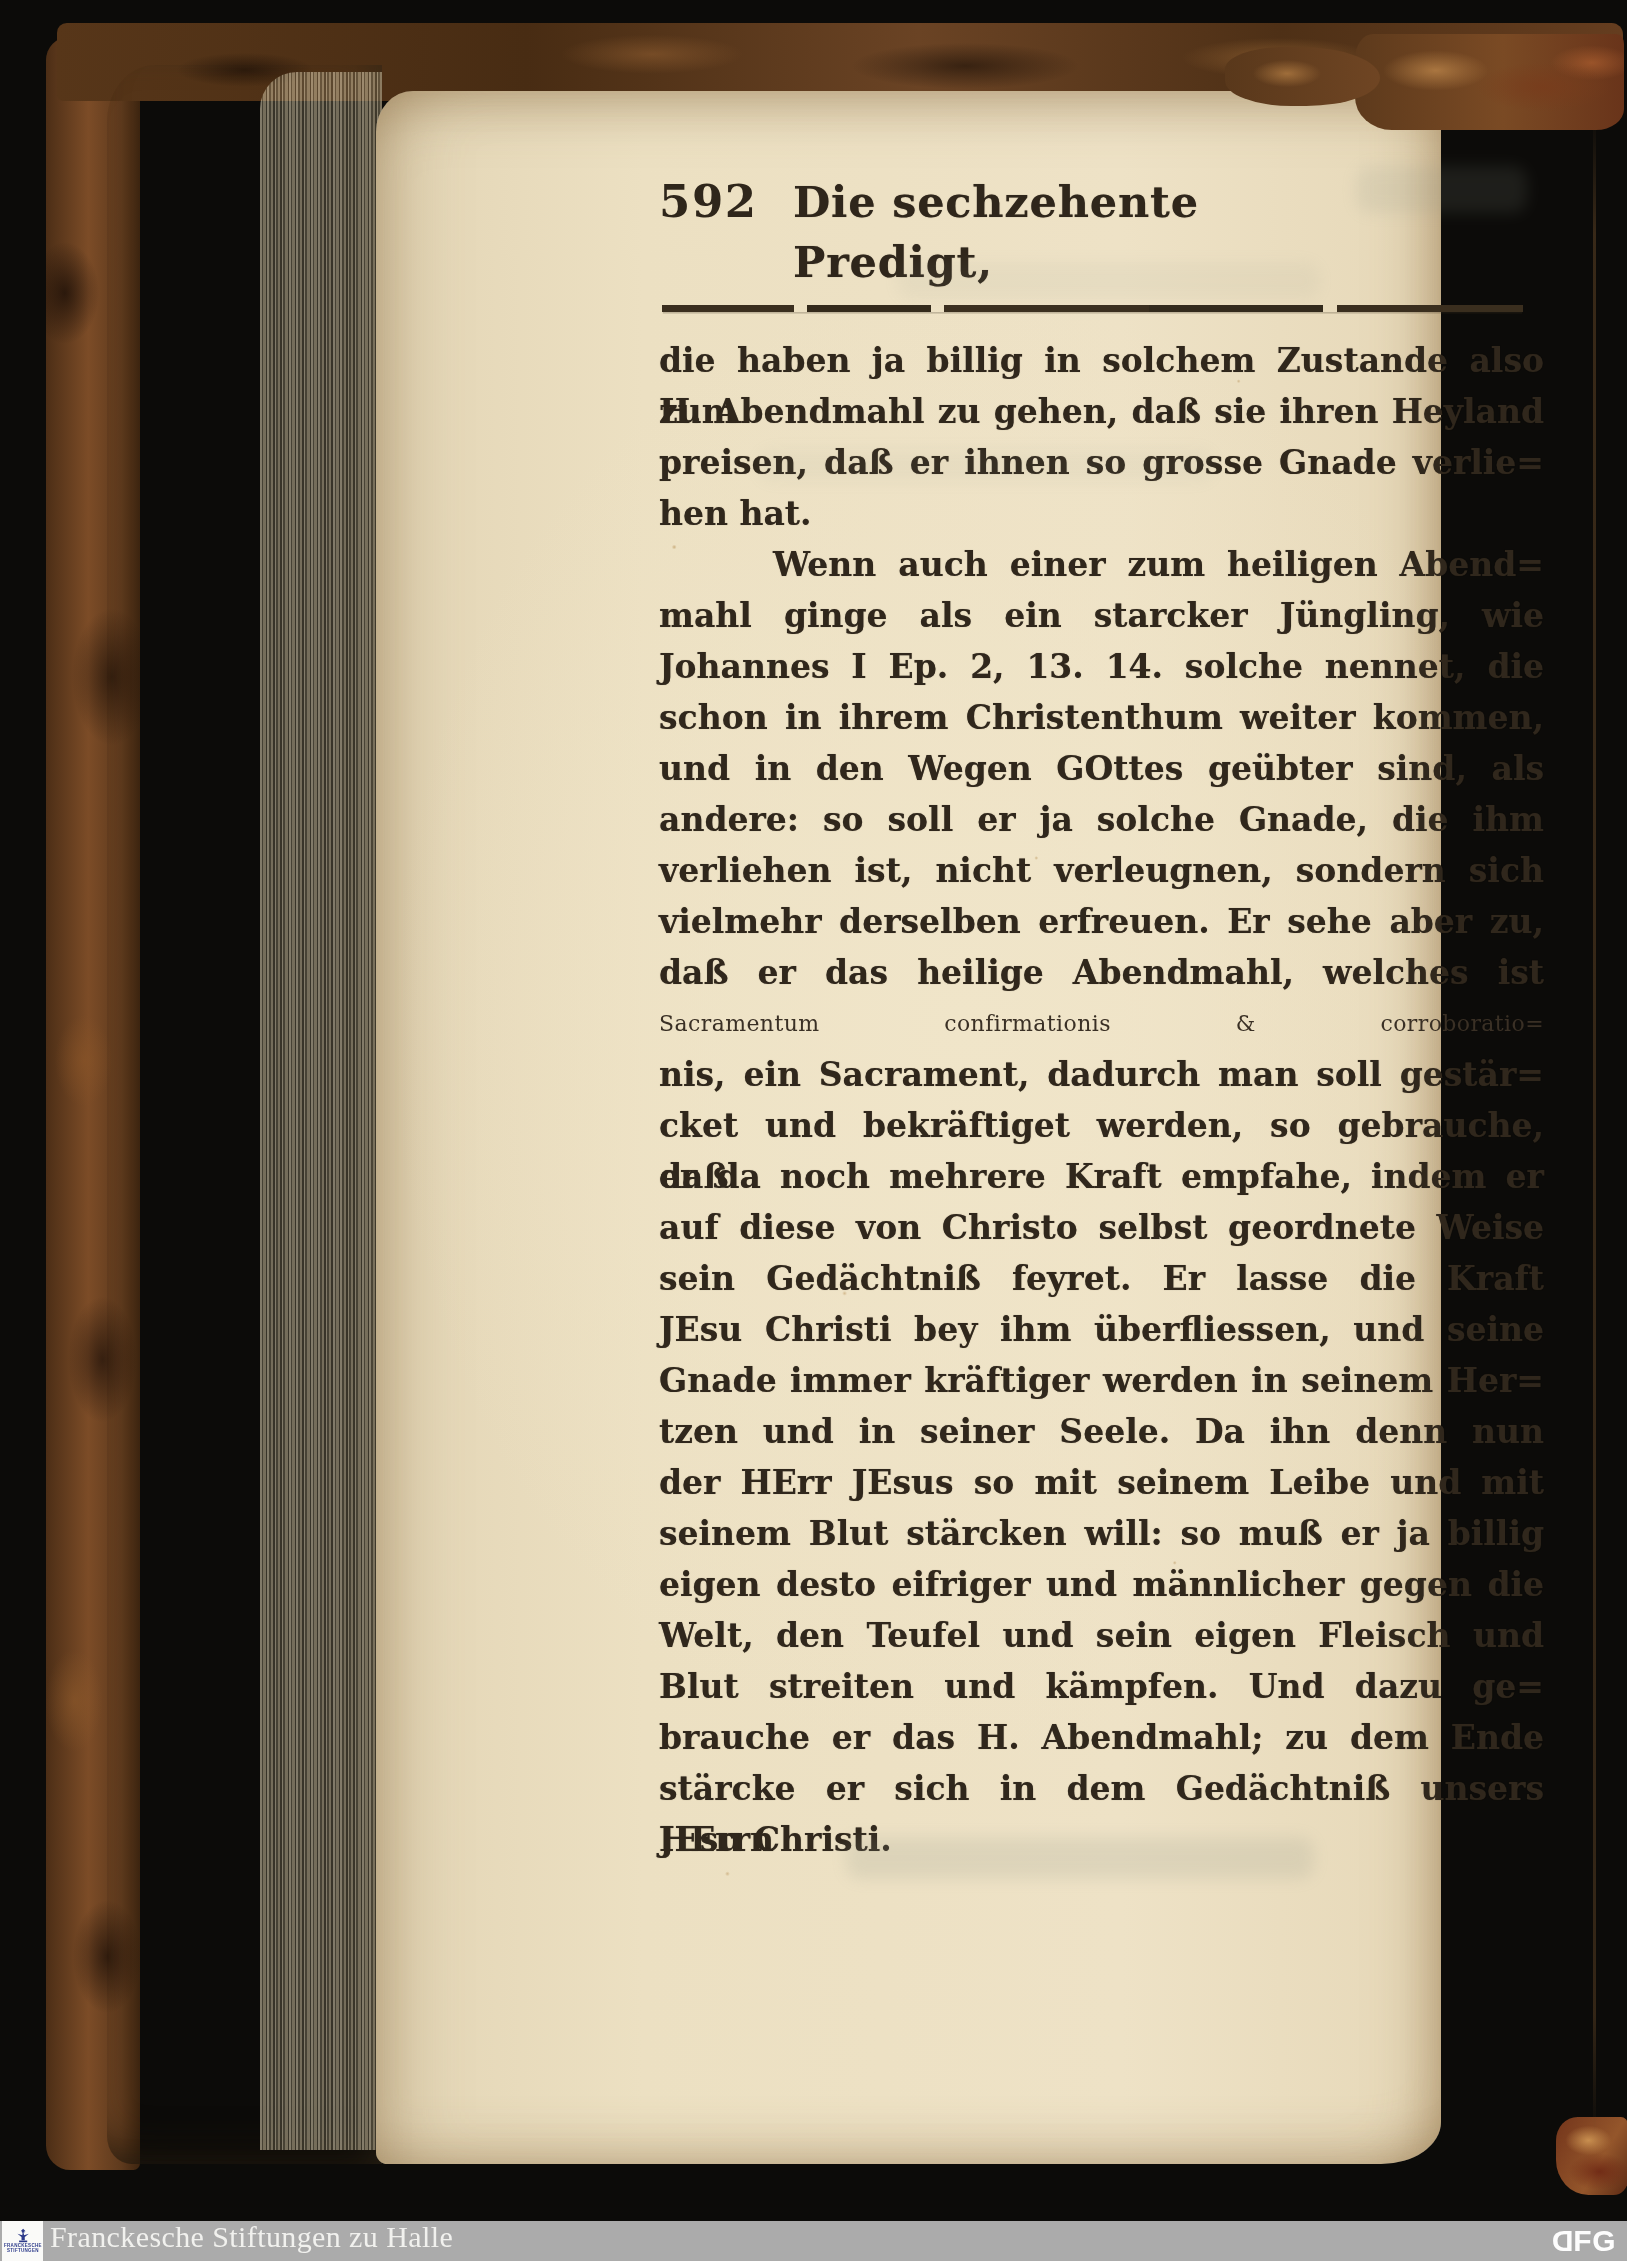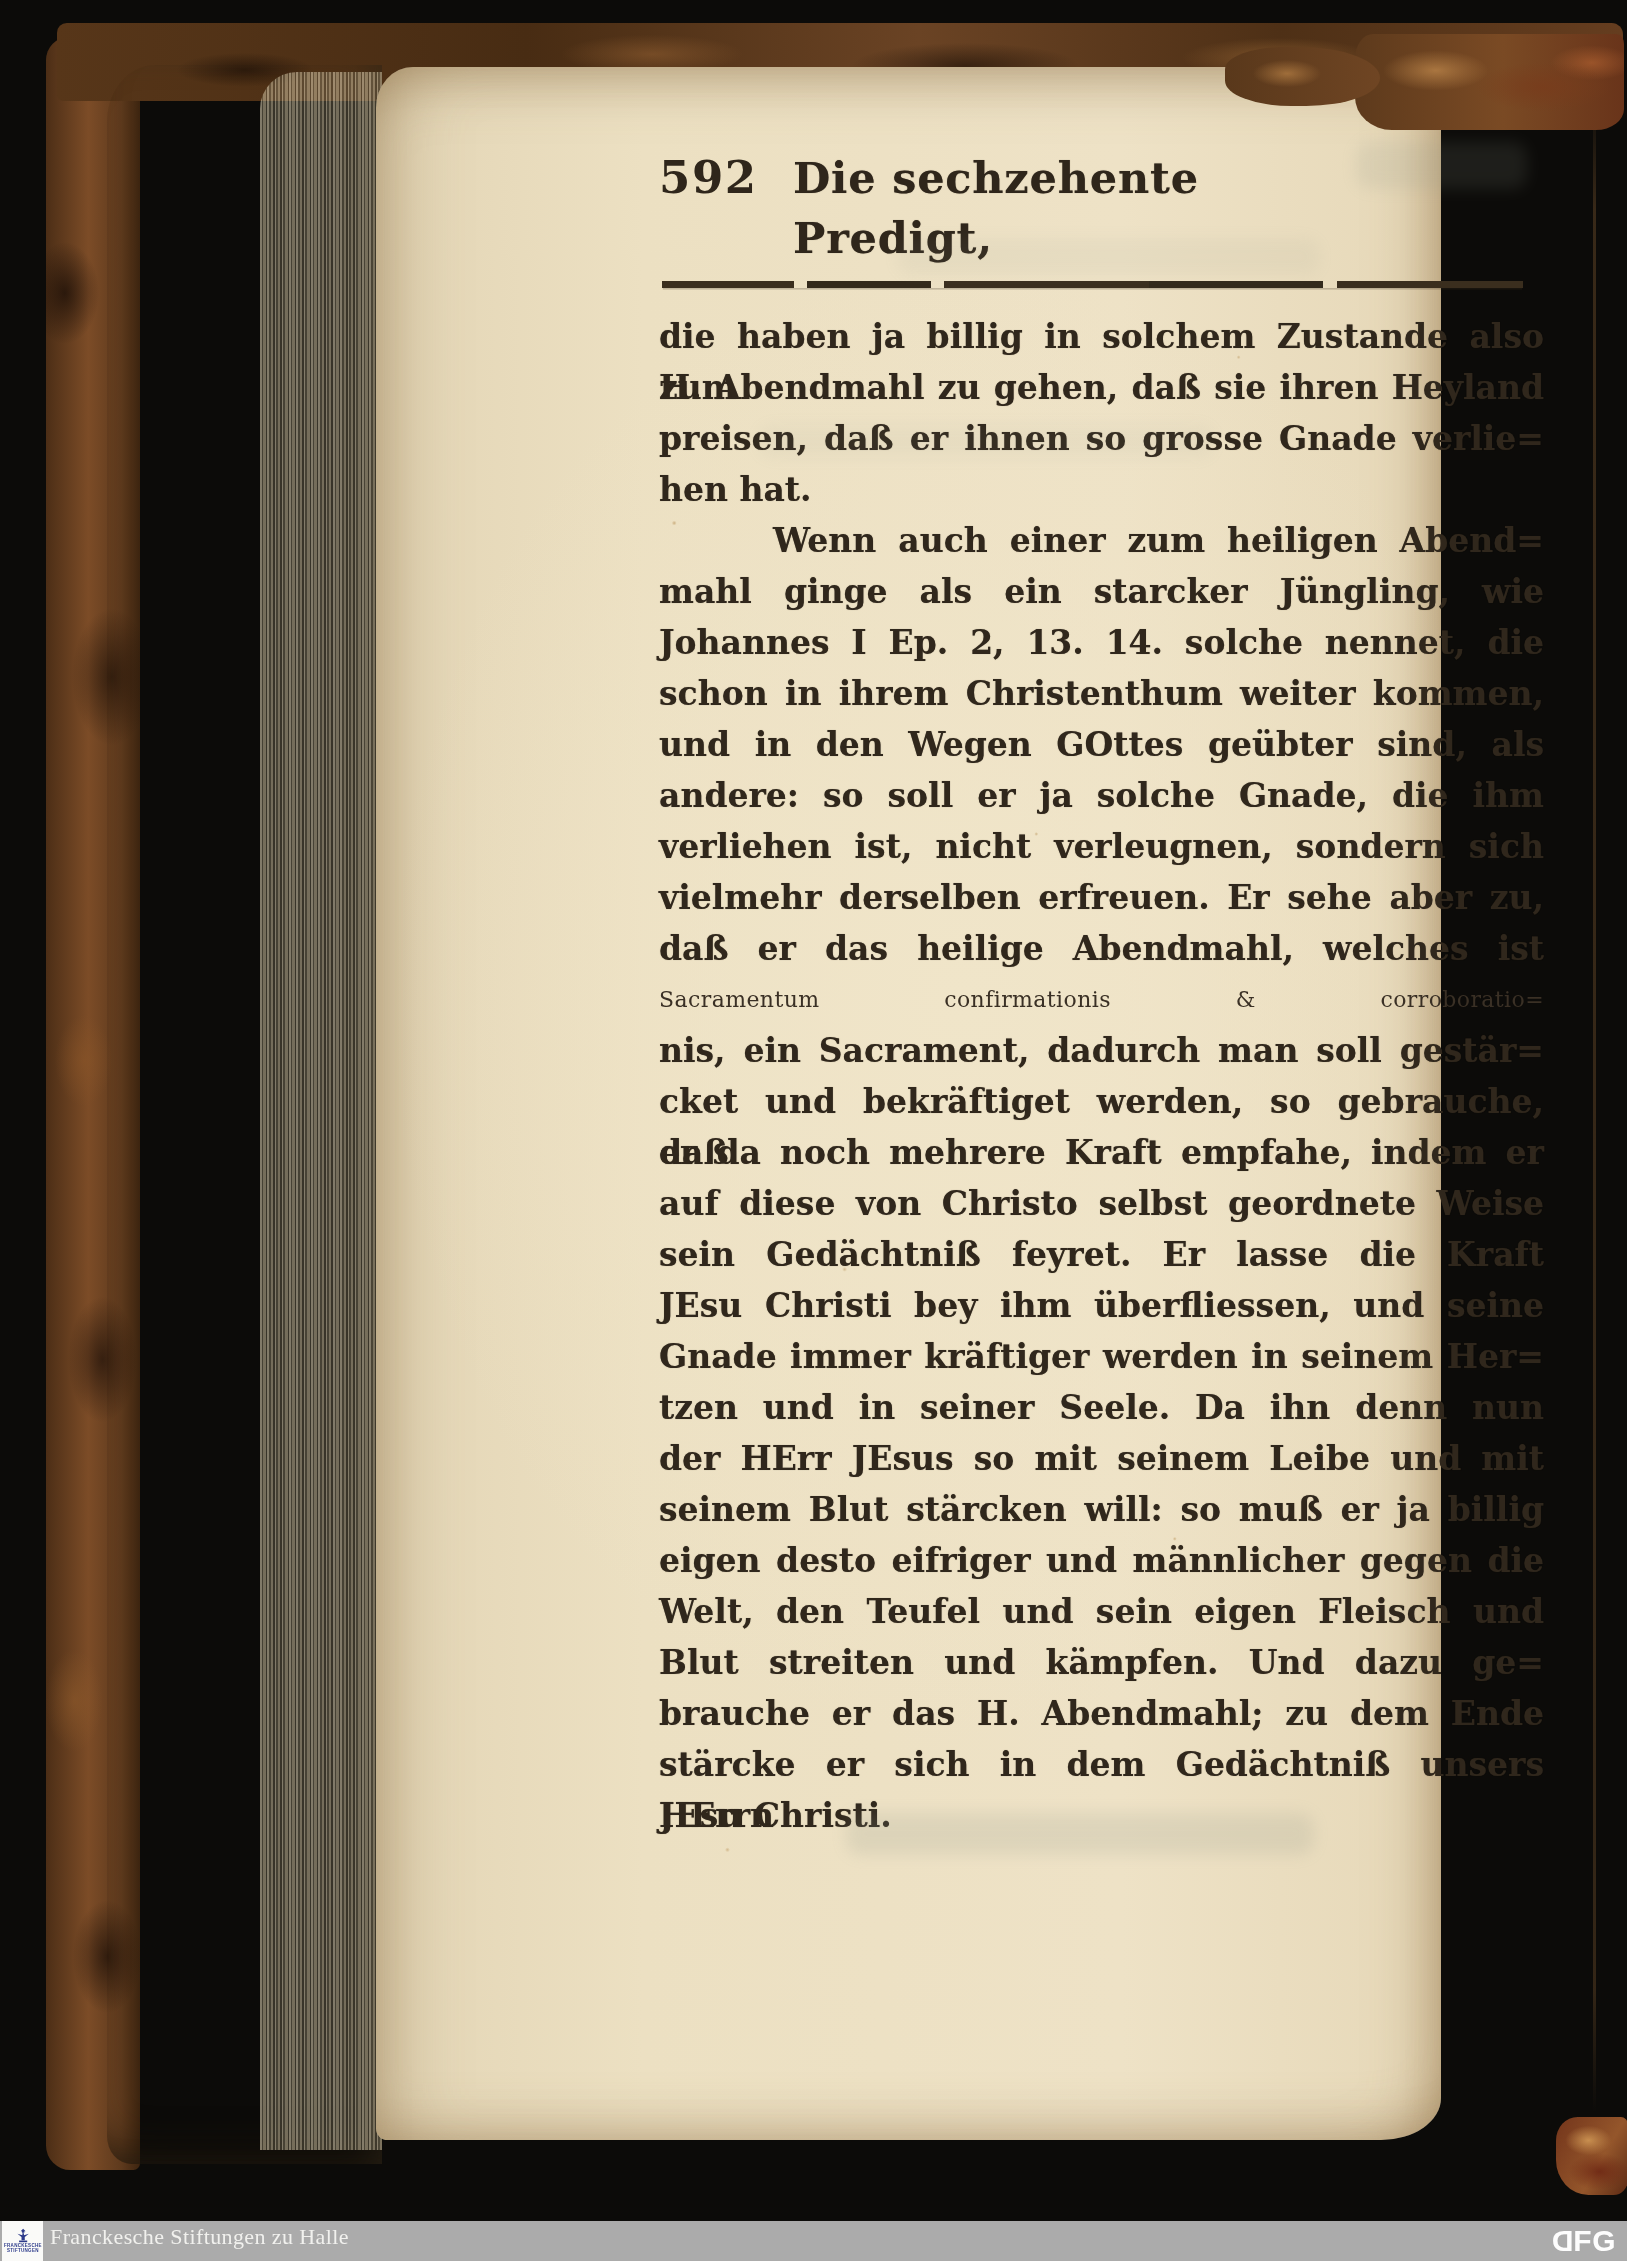--- a/index.html
+++ b/index.html
@@ -72,21 +72,21 @@
   }
   .fore-edge::after{
     content:"";position:absolute;right:0;top:6.5px;width:122px;height:99%;
     border-radius:37px 0 0 0;
     background:
       repeating-linear-gradient(90deg,
         rgba(226,214,184,.55) 0 1.6px, rgba(128,120,96,.5) 1.6px 3.3px,
         rgba(203,190,158,.55) 3.3px 5.7px, rgba(110,102,80,.45) 5.7px 7.3px);
   }
   .page{
-    position:absolute;left:376px;top:67px;width:1065px;height:2073px;z-index:2;
+    position:absolute;left:376px;top:91px;width:1065px;height:2073px;z-index:2;
     border-radius:37px 4.9px 60px 11.4px / 41px 4.9px 42px 11.4px;
     background:
       radial-gradient(4.1px 4.1px at 28% 22%, rgba(170,125,60,.5), transparent 60%),
       radial-gradient(3.3px 3.3px at 62% 37%, rgba(170,125,60,.45), transparent 60%),
       radial-gradient(4.1px 4.1px at 44% 58%, rgba(170,125,60,.4), transparent 60%),
       radial-gradient(3.3px 3.3px at 75% 71%, rgba(170,125,60,.45), transparent 60%),
       radial-gradient(4.1px 4.1px at 33% 86%, rgba(170,125,60,.4), transparent 60%),
       radial-gradient(3.3px 3.3px at 81% 14%, rgba(170,125,60,.4), transparent 60%),
       radial-gradient(60% 40% at 55% 45%, #f0e5c9, rgba(240,229,201,0) 90%),
       linear-gradient(90deg,#e3d5b5,#ece0c2 25%,#eee2c6 70%,#e6d8b8);
@@ -144,21 +144,21 @@
   .logo-box{
     position:absolute;left:2.4px;top:0;width:41px;height:40px;background:#fafaf8;
     display:flex;flex-direction:column;align-items:center;justify-content:center;gap:1.6px;
   }
   .logo-caption{
     font-family:"Liberation Sans",sans-serif;font-size:4.5px;line-height:4.9px;
     color:#2c3a8a;text-align:center;letter-spacing:0.3px;font-weight:bold;white-space:nowrap;
   }
   .bar-label{
     position:absolute;left:50px;top:0;height:32px;display:flex;align-items:center;
-    color:#f1f1ee;font-family:"Liberation Serif","DejaVu Serif",serif;font-size:22px;letter-spacing:0.4px;
+    color:#f1f1ee;font-family:"Liberation Serif","DejaVu Serif",serif;font-size:30px;letter-spacing:0.4px;
   }
   .dfg{
     position:absolute;right:10.6px;top:0;height:40px;display:flex;align-items:center;
     color:#fdfdfd;font-family:"Liberation Sans","DejaVu Sans",sans-serif;
     font-weight:bold;font-size:30px;letter-spacing:0.8px;
   }
   .dfg .flip{display:inline-block;transform:scaleX(-1);}
 </style>
 </head>
 <body>

